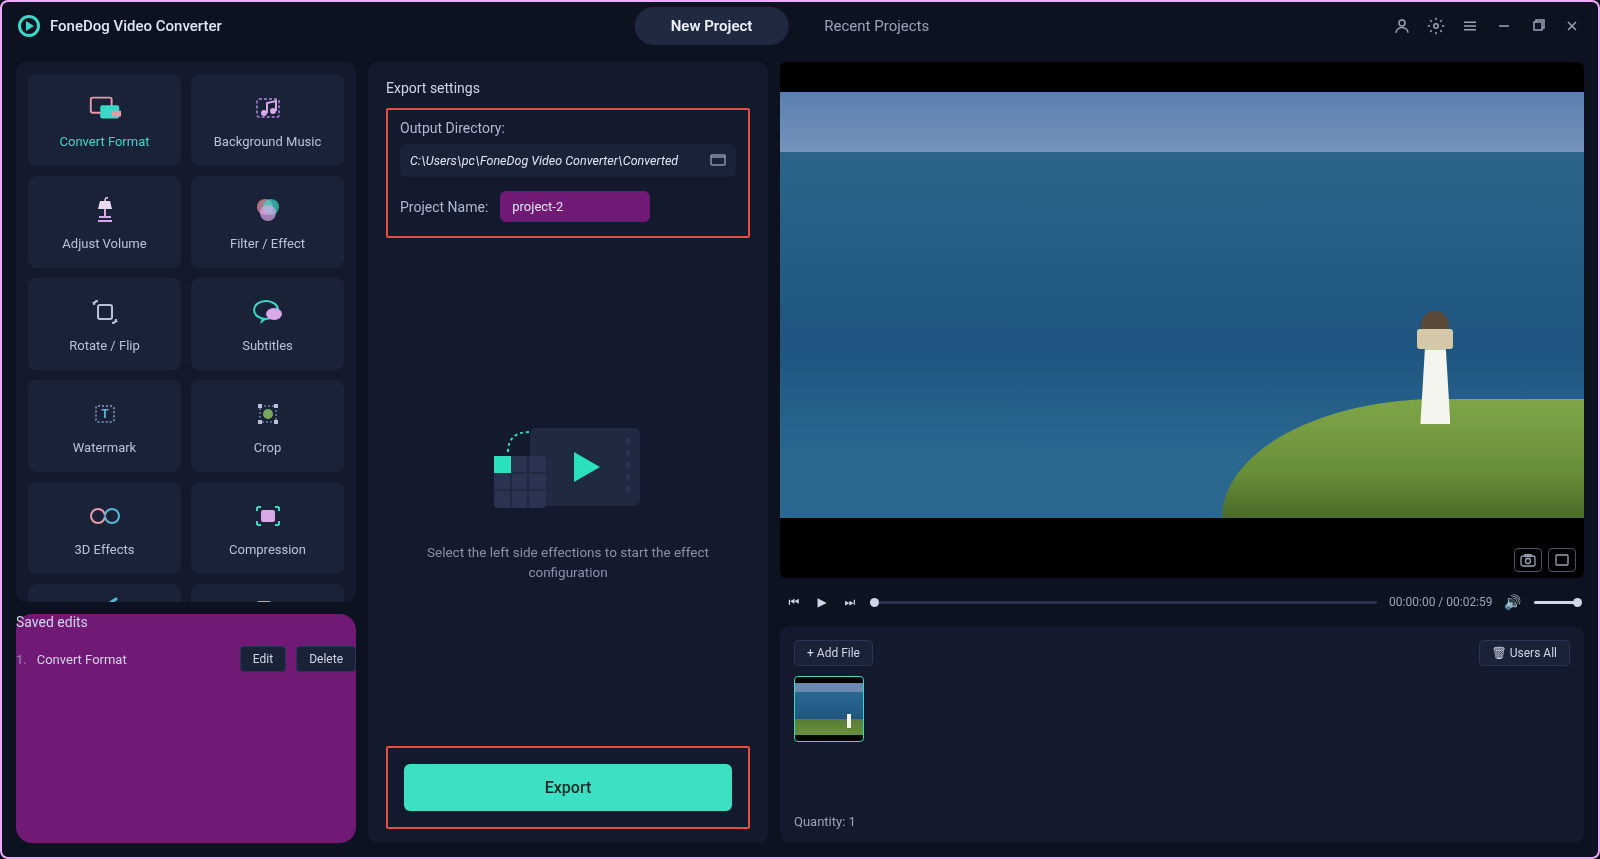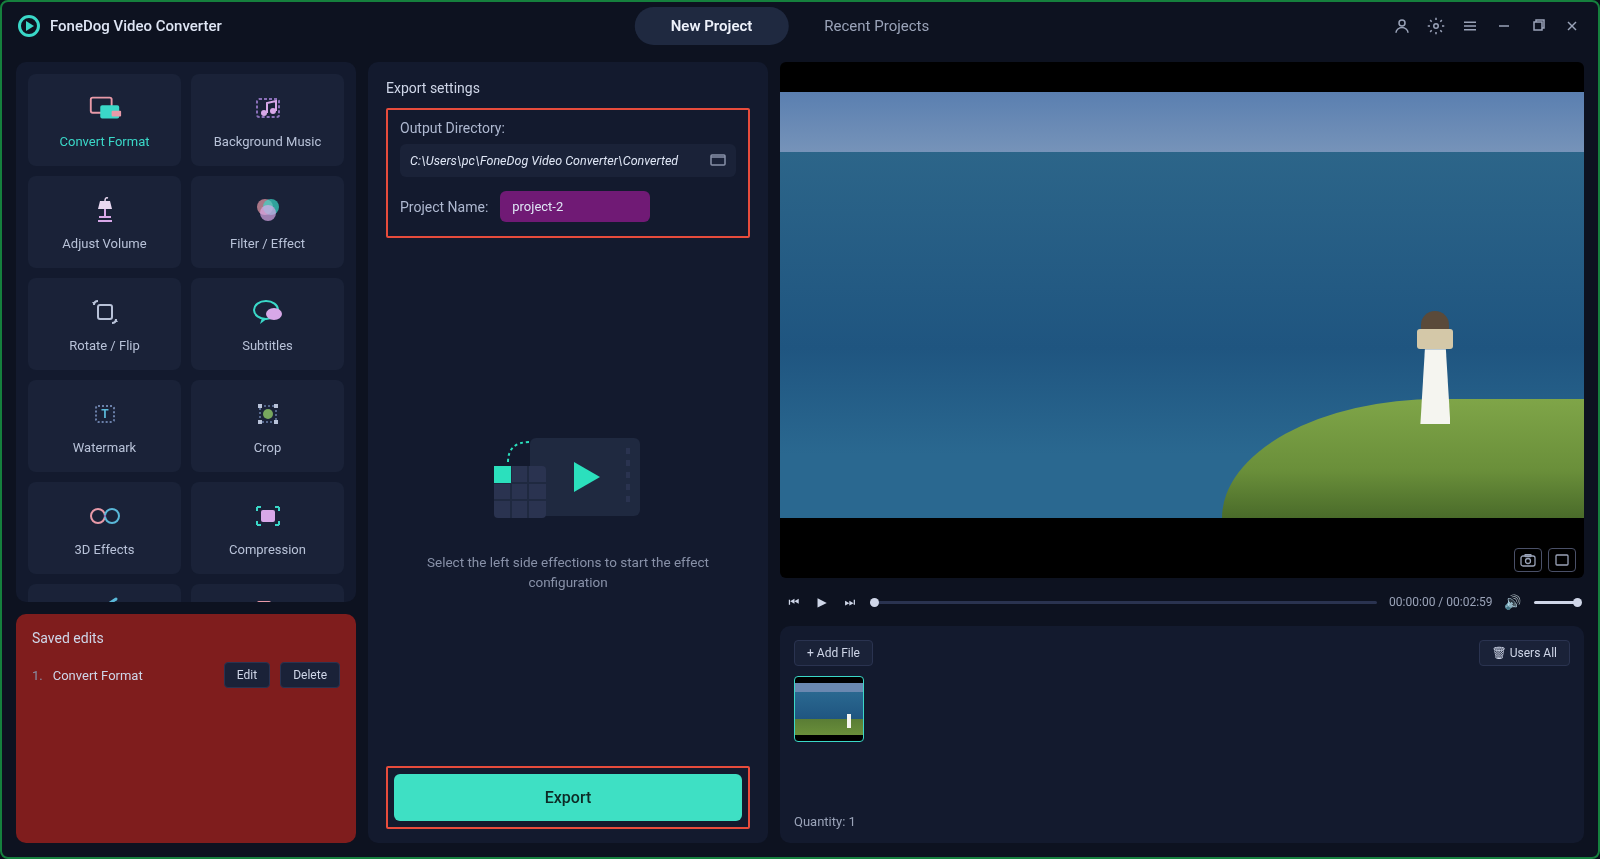--- a/index.html
+++ b/index.html
@@ -1,17 +1,17 @@
 <!DOCTYPE html>
 <html><head>
 <meta charset="utf-8">
 <style>
 * { margin: 0; padding: 0; box-sizing: border-box; font-family: -apple-system, BlinkMacSystemFont, "Segoe UI", Roboto, sans-serif; }
 body { background: #0a0e1a; width: 1600px; height: 859px; overflow: hidden; color: #b8c2d8; }
-.app { width: 100%; height: 100%; display: flex; flex-direction: column; background: #0d1220; border: 2px solid #15803d; border-radius: 8px; }
+.app { width: 100%; height: 100%; display: flex; flex-direction: column; background: #0d1220; border: 2px solid #f0abfc; border-radius: 8px; }
 
 
 .titlebar { display: flex; align-items: center; height: 48px; padding: 0 16px; position: relative; }
 .logo { display: flex; align-items: center; gap: 10px; }
 .logo-icon { width: 22px; height: 22px; border-radius: 50%; border: 3px solid #3ad8c8; position: relative; }
 .logo-icon::after { content: ''; position: absolute; left: 5px; top: 3px; border-left: 8px solid #3ad8c8; border-top: 5px solid transparent; border-bottom: 5px solid transparent; }
 .app-title { color: #dfe6f5; font-size: 15px; font-weight: 500; }
 .tabs { position: absolute; left: 50%; transform: translateX(-50%); display: flex; gap: 0; }
 .tab { padding: 10px 36px; font-size: 15px; color: #9aa3b8; cursor: pointer; border-radius: 22px; }
 .tab.active { background: #1f2940; color: #eef2fb; font-weight: 600; }
@@ -22,21 +22,21 @@
 .main { flex: 1; display: flex; gap: 12px; padding: 12px 14px 14px 14px; min-height: 0; }
 .left-panel { width: 340px; display: flex; flex-direction: column; gap: 12px; }
 .tool-grid-wrap { background: #131a2e; border-radius: 10px; padding: 12px; flex: 0 0 auto; height: 540px; overflow: hidden; }
 .tool-grid { display: grid; grid-template-columns: 1fr 1fr; gap: 10px; }
 .tool { background: #1a2238; border-radius: 8px; height: 92px; display: flex; flex-direction: column; align-items: center; justify-content: center; gap: 10px; cursor: pointer; }
 .tool.active .tool-label { color: #3ad8c8; }
 .tool-icon { width: 36px; height: 32px; display: flex; align-items: center; justify-content: center; }
 .tool-label { font-size: 13px; color: #b8c2d8; }
 .tool.partial { height: 44px; justify-content: flex-start; padding-top: 8px; }
 
-.saved-panel { background: #7f1d1d; border-radius: 10px; padding: 16px; flex: 1; }
+.saved-panel { background: #701a75; border-radius: 16px; flex: 1; }
 .saved-title { color: #cfd6e8; font-size: 14px; margin-bottom: 16px; }
 .saved-row { display: flex; align-items: center; gap: 10px; font-size: 13px; }
 .saved-row .num { color: #8891a8; }
 .saved-row .name { color: #cfd6e8; flex: 1; }
 .mini-btn { background: #1a2238; border: 1px solid #2a3350; color: #cfd6e8; font-size: 12px; padding: 5px 12px; border-radius: 4px; cursor: pointer; }
 
 
 .center-panel { width: 400px; background: #131a2e; border-radius: 10px; padding: 18px 18px 14px 18px; display: flex; flex-direction: column; position: relative; }
 .center-title { color: #cfd6e8; font-size: 14px; margin-bottom: 12px; }
 .highlight-box { border: 2px solid #e74c3c; border-radius: 2px; padding: 10px 12px 14px 12px; margin-bottom: 10px; }
@@ -45,21 +45,21 @@
 .path-input { flex: 1; background: transparent; border: none; color: #dfe6f5; font-size: 12.5px; outline: none; font-style: italic; }
 .folder-icon { color: #8891a8; font-size: 14px; cursor: pointer; }
 .name-row { display: flex; align-items: center; gap: 12px; }
 .name-row .field-label { margin: 0; }
 .name-input { background: #701a75; border: none; border-radius: 6px; padding: 8px 12px; color: #dfe6f5; font-size: 13px; outline: none; width: 150px; }
 
 .center-illustration { flex: 1; display: flex; flex-direction: column; align-items: center; justify-content: center; gap: 20px; }
 .illus-svg { width: 180px; height: 110px; }
 .illus-text { color: #8891a8; font-size: 13.5px; text-align: center; line-height: 1.5; max-width: 300px; }
 
-.export-wrap { border: 2px solid #e74c3c; border-radius: 2px; padding: 6px; }
+.export-wrap { border: 2px solid #e74c3c; border-radius: 2px; padding: 16px; }
 .export-btn { width: 100%; background: #3ee0c4; color: #0d2b26; font-size: 16px; font-weight: 500; border: none; border-radius: 6px; padding: 14px 0; cursor: pointer; }
 
 
 .right-panel { flex: 1; display: flex; flex-direction: column; gap: 12px; }
 .video-area { background: #000; border-radius: 6px; height: 516px; position: relative; overflow: hidden; }
 .video-frame { position: absolute; top: 30px; bottom: 60px; left: 0; right: 0; }
 .ocean-sky { position: absolute; inset: 0; background: linear-gradient(to bottom, #5a7fb0 0%, #7693b9 14%, #2c6589 14%, #1f5580 60%, #2a6890 85%); }
 .land { position: absolute; bottom: 0; left: 55%; right: 0; height: 28%; background: linear-gradient(to top, #4a6b2a 0%, #6a8f3a 40%, #7fa548 100%); border-radius: 60% 0 0 0 / 100% 0 0 0; }
 .lighthouse { position: absolute; bottom: 22%; right: 16%; width: 40px; height: 120px; }
 .lh-base { position: absolute; bottom: 0; left: 5px; width: 30px; height: 75px; background: #f5f5f0; clip-path: polygon(15% 0, 85% 0, 100% 100%, 0 100%); }

